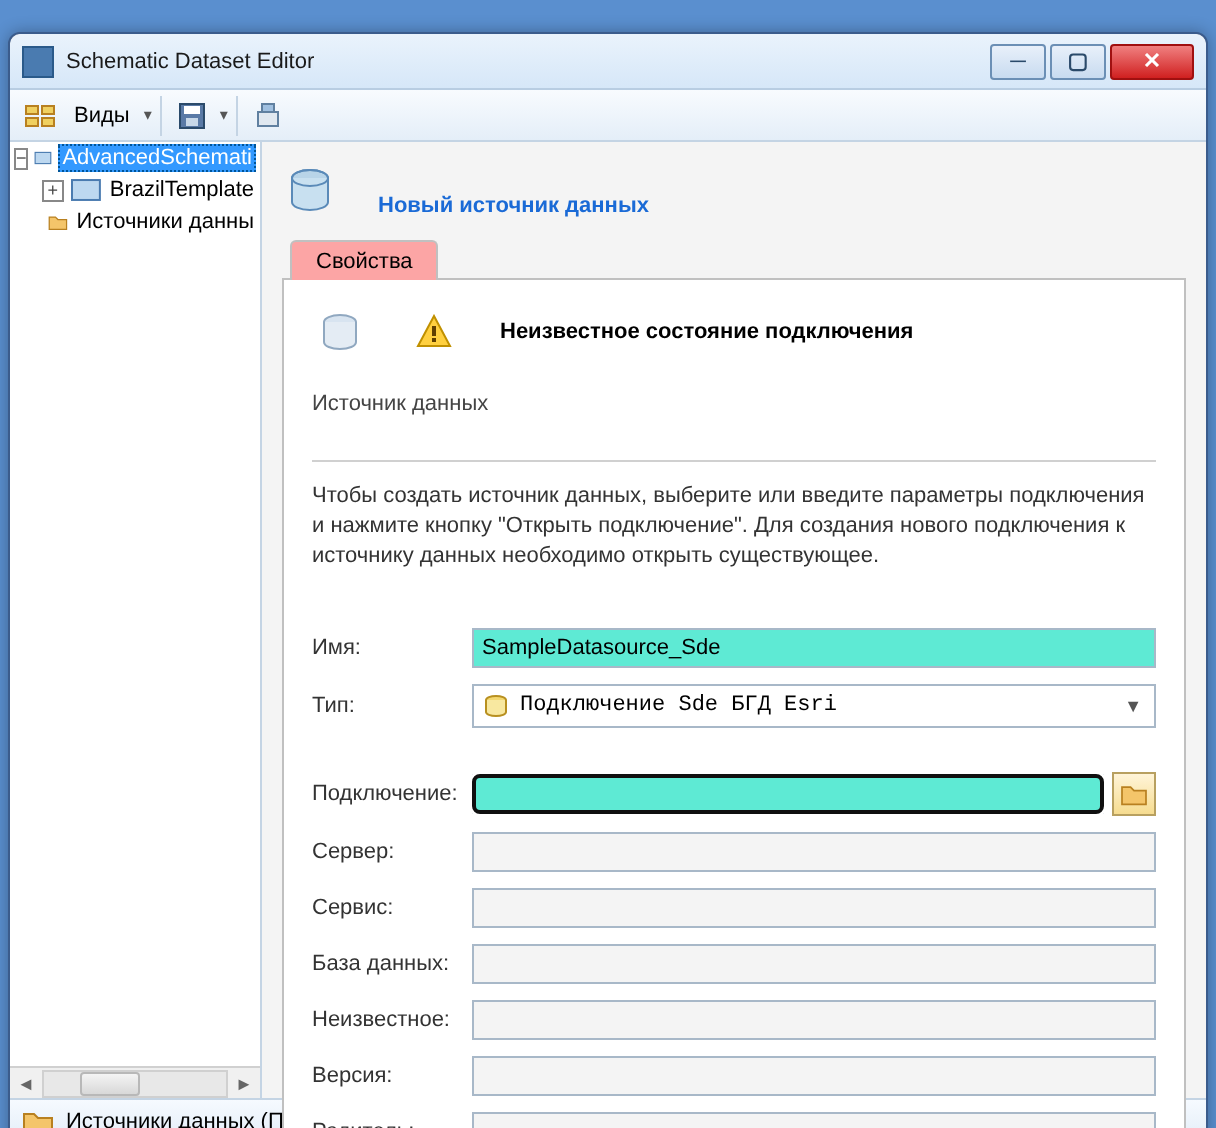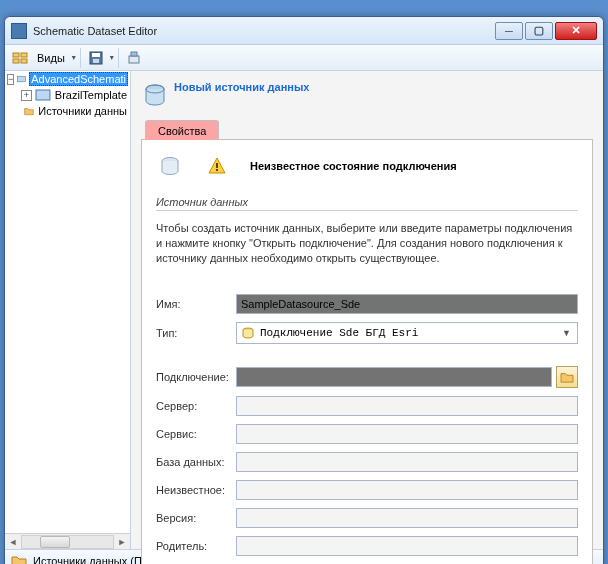--- a/index.html
+++ b/index.html
@@ -32,41 +32,41 @@
 .tree-item { display: flex; align-items: center; padding: 1px 2px; white-space: nowrap; }
 .tree-item .tgl { width: 11px; height: 11px; border: 1px solid #888; background: #fff; color: #444; font-size: 9px; line-height: 9px; text-align: center; margin-right: 3px; }
 .tree-item .spacer { width: 14px; }
 .tree-item .ico { width: 16px; height: 14px; margin-right: 3px; }
 .tree-item.selected .lbl { background: #3399ff; color: #fff; border: 1px dotted #005599; padding: 0 1px; }
 .tree-item .lbl { padding: 0 1px; }
 .folder-ico { fill: #f4c56a; stroke: #b88020; }
 .ds-ico { fill: #bdd8f0; stroke: #4a7bb0; }
 
 .mainpane { flex: 1; background: #f4f4f4; padding: 6px 10px 6px 10px; position: relative; }
-.ds-header { display: flex; align-items: flex-start; gap: 5px; margin-bottom: 6px; padding:4px 0;}
+.ds-header { display: flex; align-items: flex-end; gap: 20px; margin-bottom: 6px; padding:4px 0;}
 .ds-header .bigicon { width: 28px; height: 28px; }
 .ds-header a { color: #1a6ad6; text-decoration: none; font-weight: 600; }
 
 
 .tabstrip { display: flex; padding-left: 4px; }
 .tab { background: #fca5a5; border: 1px solid #c0c0c0; border-bottom: none; padding: 4px 12px 3px; border-radius: 3px 3px 0 0; position: relative; top: 1px; }
 .panel { background: #fff; border: 1px solid #c0c0c0; padding: 12px 14px; min-height: 430px; }
 
 .warnrow { display: flex; align-items: center; gap: 24px; margin-bottom: 12px; }
 .warnrow .wicon { width: 28px; height: 28px; }
 .warnrow .tri { width: 18px; height:18px; }
 .warnrow .wtext { font-weight: 600; }
 
-.sectiontitle { color: #444; margin-bottom: 2px; padding-top:4px;font-style:italic; }
+.sectiontitle { color: #444; margin-bottom: 22px; padding-top:4px; }
 .hr { height: 1px; background: #d0d0d0; margin-bottom: 10px; }
 .desc { color: #333; line-height: 1.35; margin-bottom: 28px; }
 
 .form-row { display: flex; align-items: center; margin-bottom: 8px; }
 .form-row .flabel { width: 80px; color: #333; }
-.form-row input[type=text] { flex: 1; height: 20px; border: 1px solid #a8b8c8; padding: 1px 4px; background: #737373; }
+.form-row input[type=text] { flex: 1; height: 20px; border: 1px solid #a8b8c8; padding: 1px 4px; background: #5eead4; }
 .form-row input[readonly] { background: #f4f4f4; color: #888; }
 .form-row .selectlike { flex: 1; height: 22px; border: 1px solid #a8b8c8; background: #fff; display: flex; align-items: center; padding: 0 3px; }
 .selectlike .sico { width: 16px; height: 16px; margin-right: 4px; }
 .selectlike .stext { flex: 1; font-family: Liberation Mono, monospace; }
 .selectlike .sarrow { font-size: 9px; color: #555; padding:0 3px;}
 .browse-btn { width: 22px; height: 22px; border: 1px solid #b8a060; background: linear-gradient(#fff4d8,#f6dc90); margin-left: 4px; display:flex;align-items:center;justify-content:center; }
 
 .spacer-v { height: 14px; }
 
 .btnrow { display: flex; justify-content: flex-end; gap: 8px; margin-top: 6px; }

